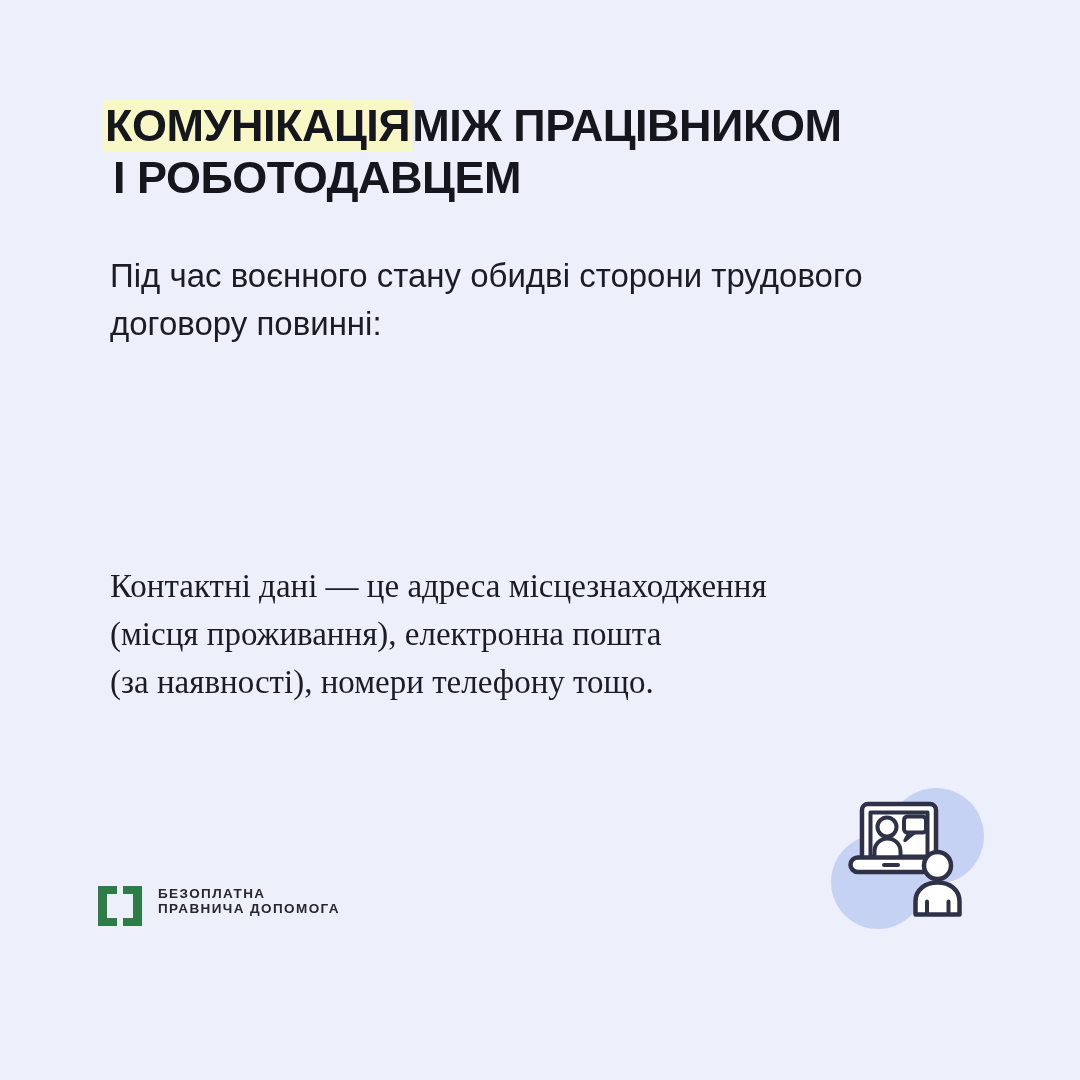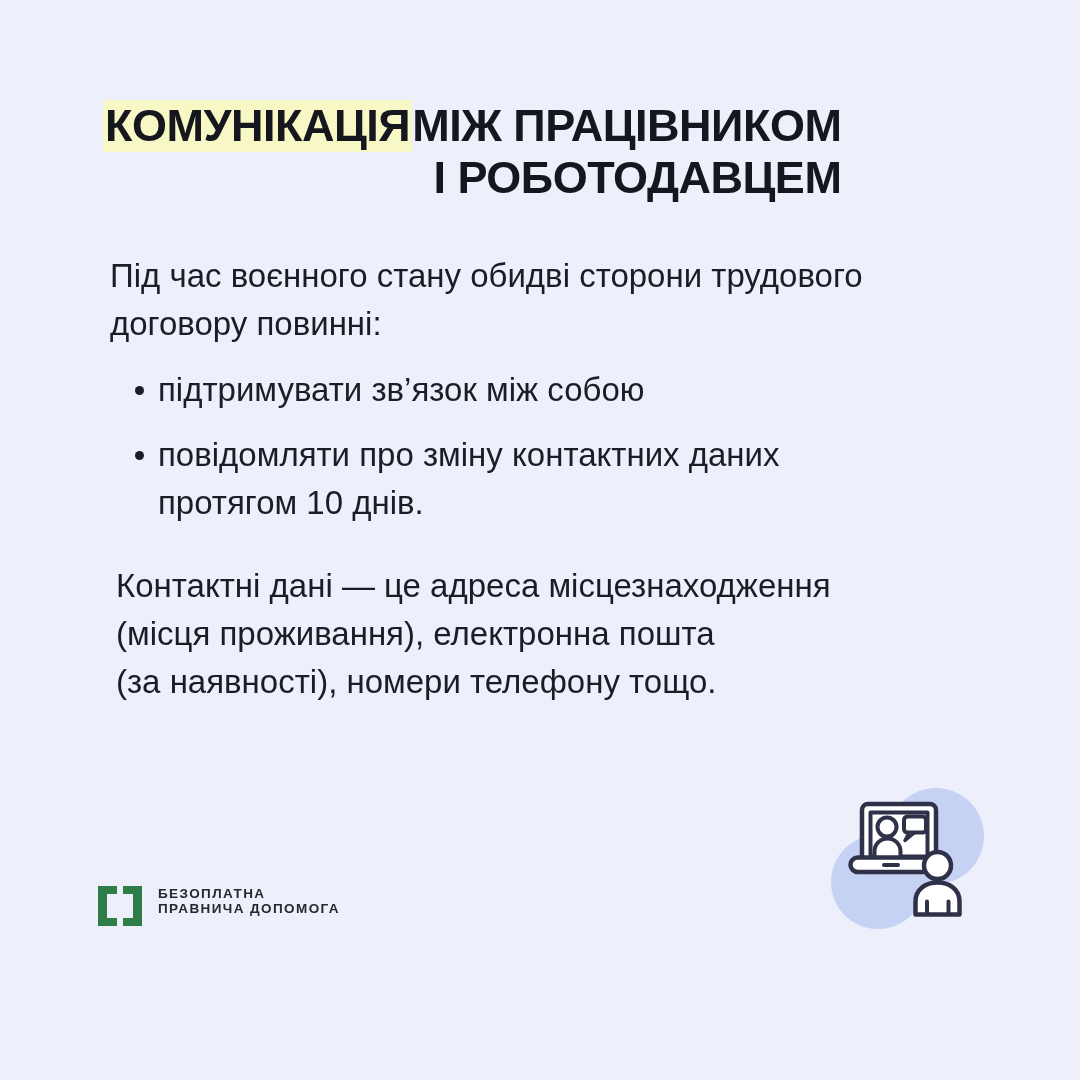--- a/index.html
+++ b/index.html
@@ -8,31 +8,31 @@
   }
   *{margin:0;padding:0;box-sizing:border-box;}
   html,body{width:1080px;height:1080px;}
   body{font-family:"Liberation Sans","DejaVu Sans",sans-serif;}
   .canvas{position:relative;width:1080px;height:1080px;background:var(--bg);overflow:hidden;}
 
   .title{position:absolute;left:103px;top:100px;font-size:45px;font-weight:800;
          line-height:52px;color:var(--title);letter-spacing:-0.5px;}
   .title .hl{background:var(--highlight);padding:0 2px;display:inline-block;}
   .title .rest{margin-left:0;}
-  .title .line2{padding-left:10px;text-align:right;}
+  .title .line2{padding-left:10px;}
 
   .bodytext{font-size:33px;line-height:48px;color:var(--text);white-space:pre-line;}
   .intro{position:absolute;left:110px;top:252px;width:880px;}
 
   .bullets{position:absolute;left:135px;top:366px;list-style:none;width:840px;}
   .bullets li{display:flex;margin-bottom:17px;}
   .bullets .dot{flex:0 0 9px;width:9px;height:9px;border-radius:50%;
                 background:var(--text);margin-top:20px;margin-right:14px;}
 
-  .paragraph{position:absolute;left:116px;top:562px;width:900px;}
+  .paragraph{position:absolute;left:110px;top:562px;width:900px;font-family:Liberation Serif, serif;}
 
   .logo{position:absolute;left:98px;top:886px;display:flex;align-items:flex-start;}
   .logo .brackets{width:44px;height:40px;margin-right:16px;flex:0 0 auto;}
   .logo .brackets path{fill:var(--green);}
   .logo .logo-text{font-size:13.5px;font-weight:bold;letter-spacing:1.4px;
                    line-height:15px;color:var(--logotext);text-transform:uppercase;}
 
   .illustration{position:absolute;left:815px;top:770px;width:205px;height:195px;}
   .illustration .blob{fill:var(--periwinkle);}
   .illustration .art{stroke:var(--line);fill:#ffffff;stroke-linejoin:round;stroke-linecap:round;}
@@ -45,31 +45,20 @@
 <div class="canvas">
 
   <h1 class="title">
     <div class="line1"><span class="hl">КОМУНІКАЦІЯ</span><span class="rest">МІЖ ПРАЦІВНИКОМ</span></div>
     <div class="line2">І РОБОТОДАВЦЕМ</div>
   </h1>
 
   <p class="bodytext intro">Під час воєнного стану обидві сторони трудового
 договору повинні:</p>
 
-  <ul class="bullets">
-    <li>
-      <span class="dot"></span>
-      <span class="bodytext">підтримувати зв’язок між собою</span>
-    </li>
-    <li>
-      <span class="dot"></span>
-      <span class="bodytext">повідомляти про зміну контактних даних
-протягом 10 днів.</span>
-    </li>
-  </ul>
 
   <p class="bodytext paragraph">Контактні дані — це адреса місцезнаходження
 (місця проживання), електронна пошта
 (за наявності), номери телефону тощо.</p>
 
   <div class="logo">
     <svg class="brackets" viewBox="0 0 44 40" aria-hidden="true">
       <path d="M0,0 H19 V8 H9 V32 H19 V40 H0 Z"></path>
       <path d="M44,0 H25 V8 H35 V32 H25 V40 H44 Z"></path>
     </svg>

